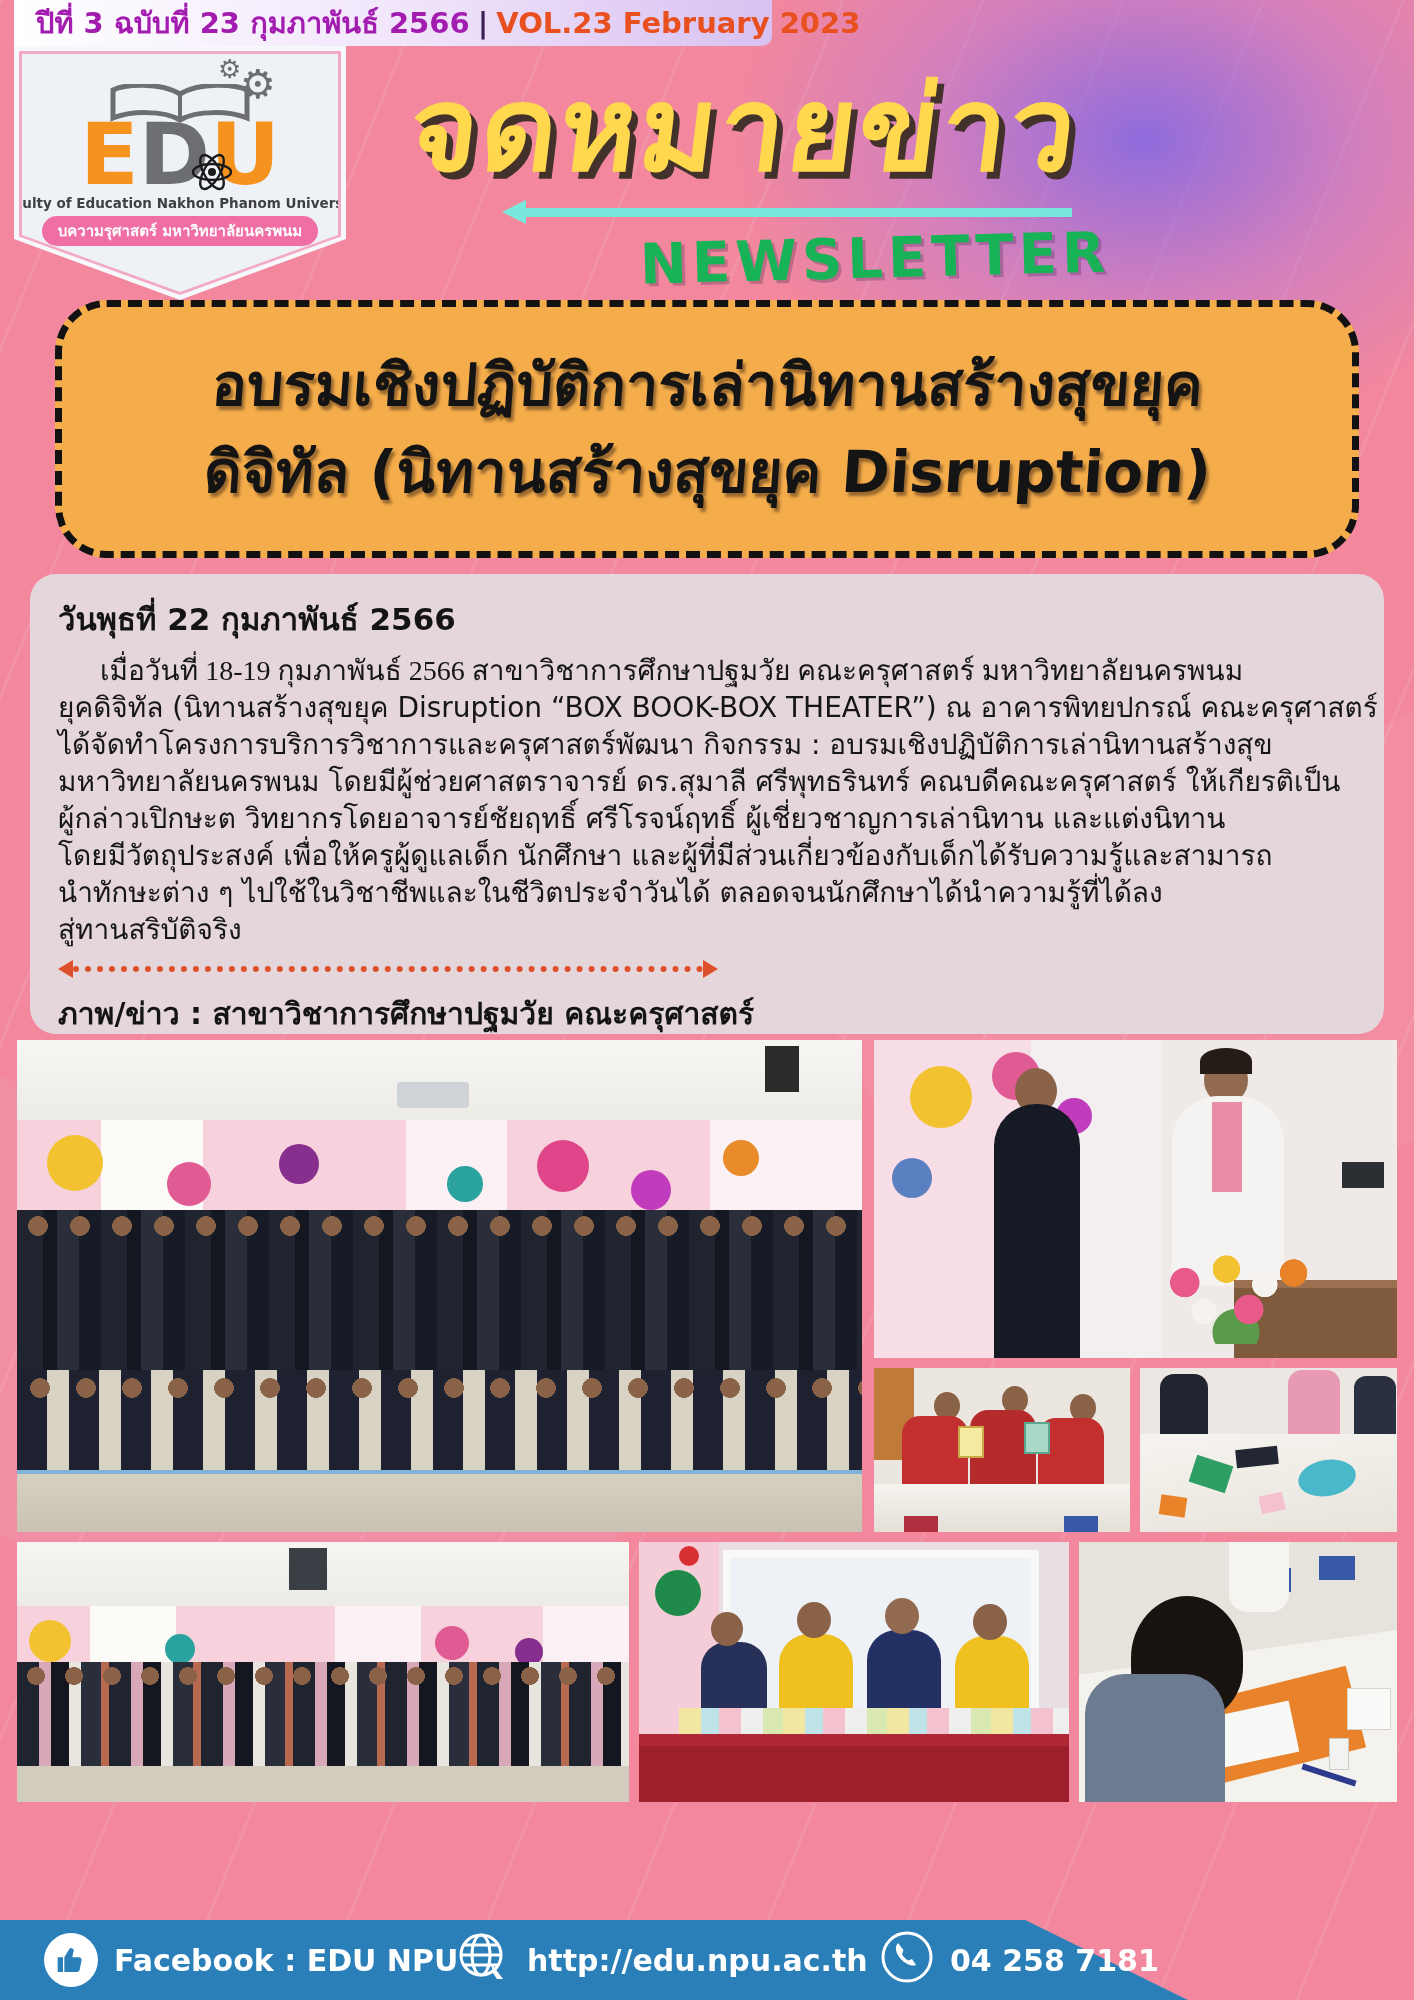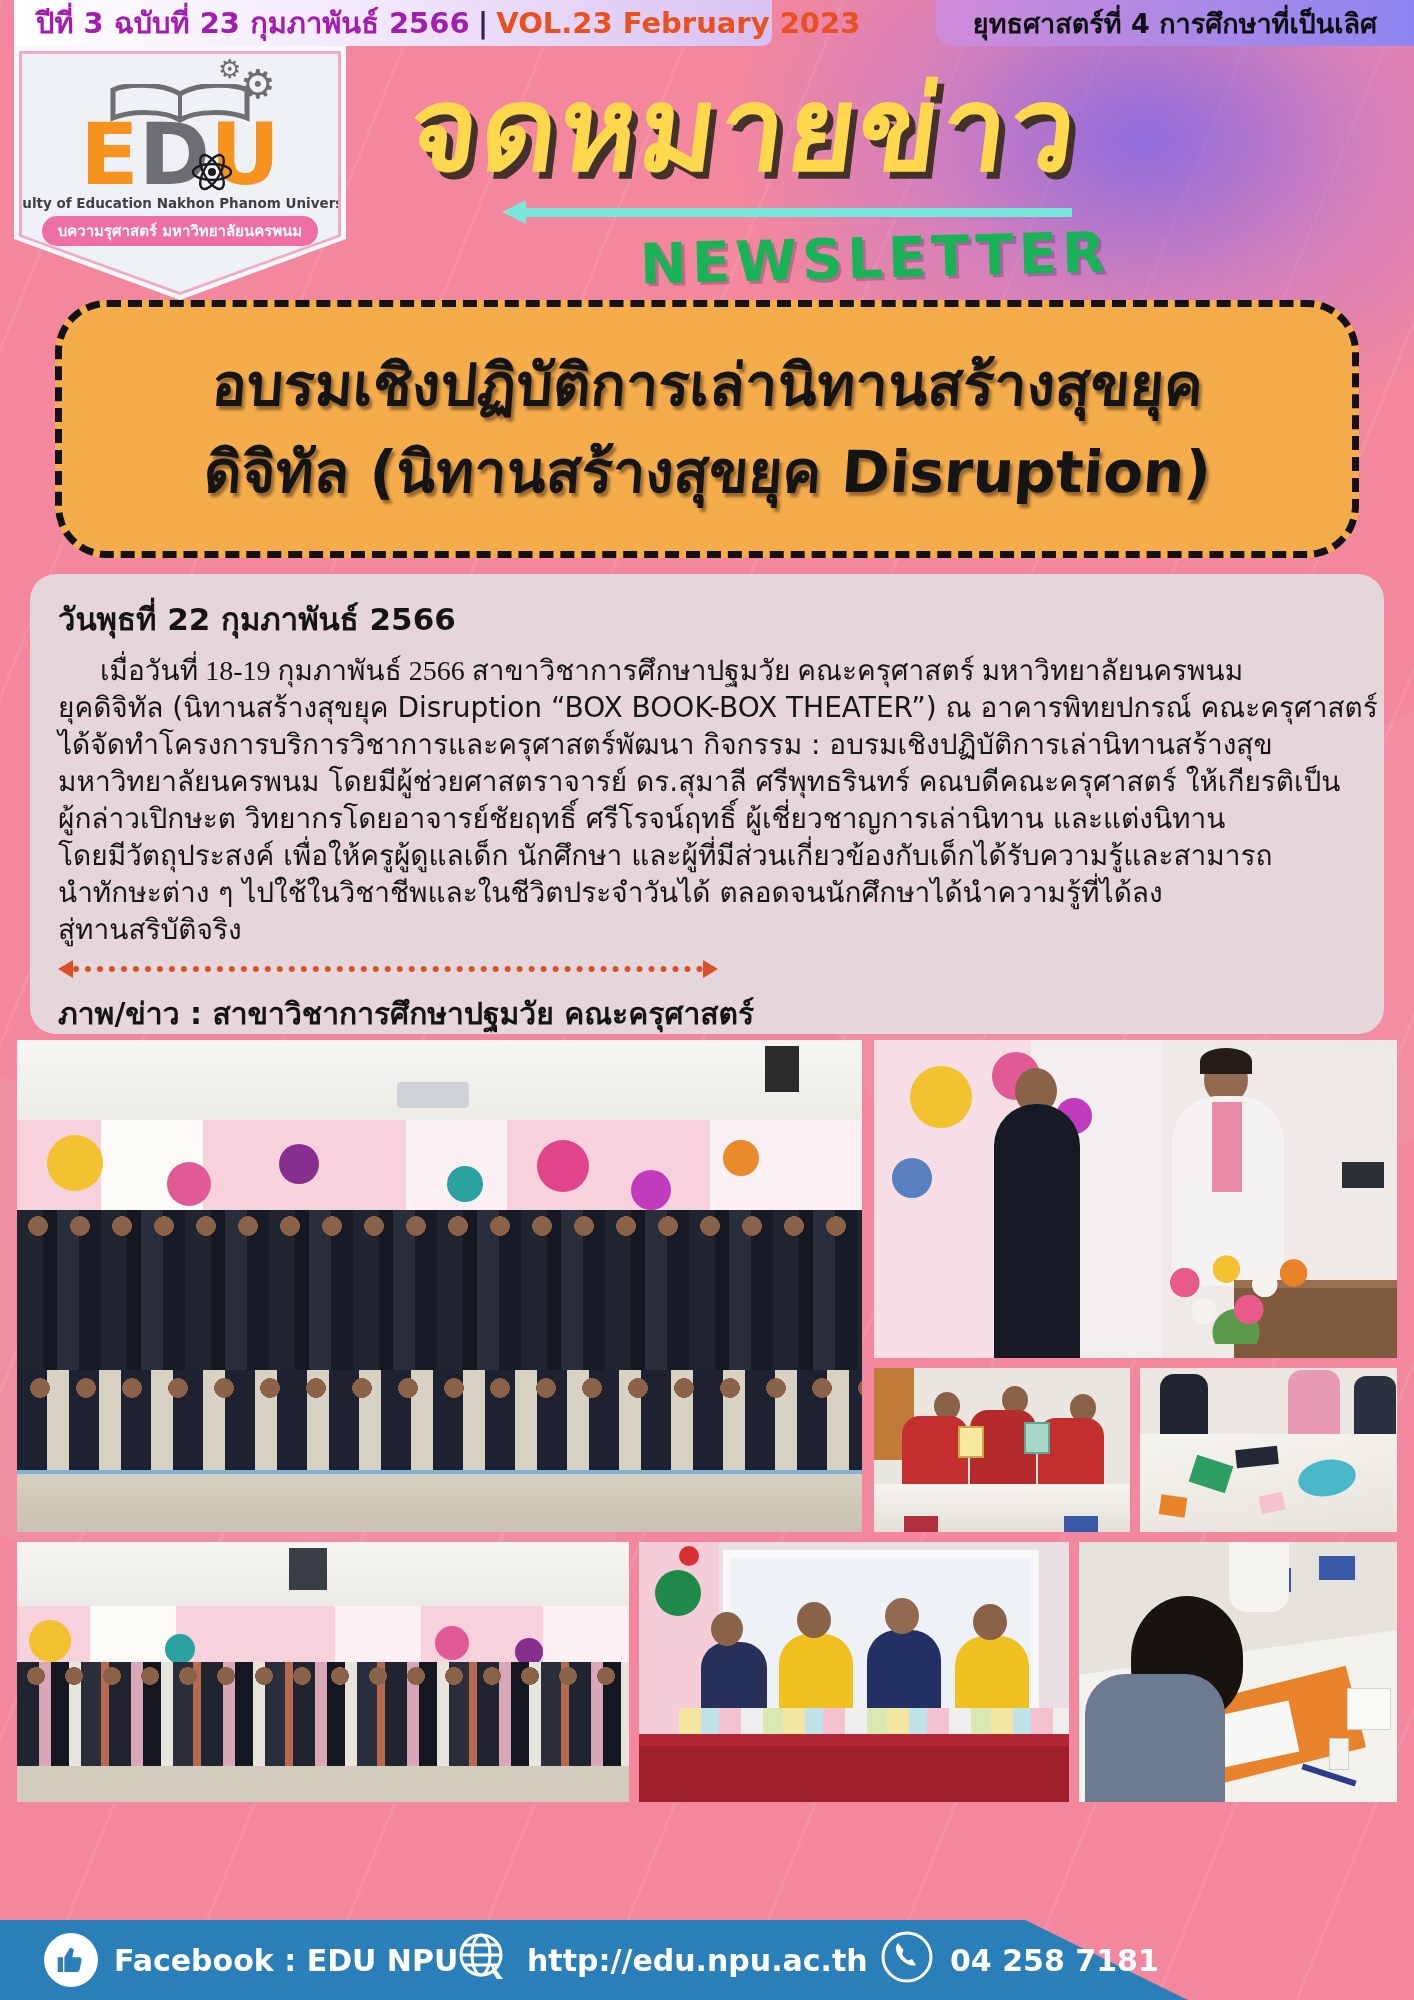--- a/index.html
+++ b/index.html
@@ -102,21 +102,20 @@
   <div class="bg-stripes"></div>
   <div class="bg-purple"></div>
   <div class="bg-wedge1"></div>
   <div class="bg-wedge2"></div>
 
   <div class="abs header-left">
     <span class="issue-thai">ปีที่ 3 ฉบับที่ 23 กุมภาพันธ์ 2566</span>
     <span class="issue-div">|</span>
     <span class="issue-eng">VOL.23 February 2023</span>
   </div>
-  <div class="abs header-right">ยุทธศาสตร์ที่ 4 การศึกษาที่เป็นเลิศ</div>
 
   <div class="abs logo-outer">
     <div class="logo-rim"></div>
     <div class="logo-core">
       <span class="gear" style="left:196px;top:2px;font-size:26px;">⚙</span>
       <span class="gear" style="left:218px;top:10px;font-size:40px;">⚙</span>
       <svg class="book-svg" width="150" height="42" viewBox="0 0 150 42">
         <path d="M75 10 C55 -2 20 0 8 6 L8 34 C25 27 58 26 75 36 C92 26 125 27 142 34 L142 6 C130 0 95 -2 75 10 Z" fill="none" stroke="#6d6e71" stroke-width="5"></path>
         <line x1="75" y1="10" x2="75" y2="36" stroke="#6d6e71" stroke-width="4"></line>
       </svg>

